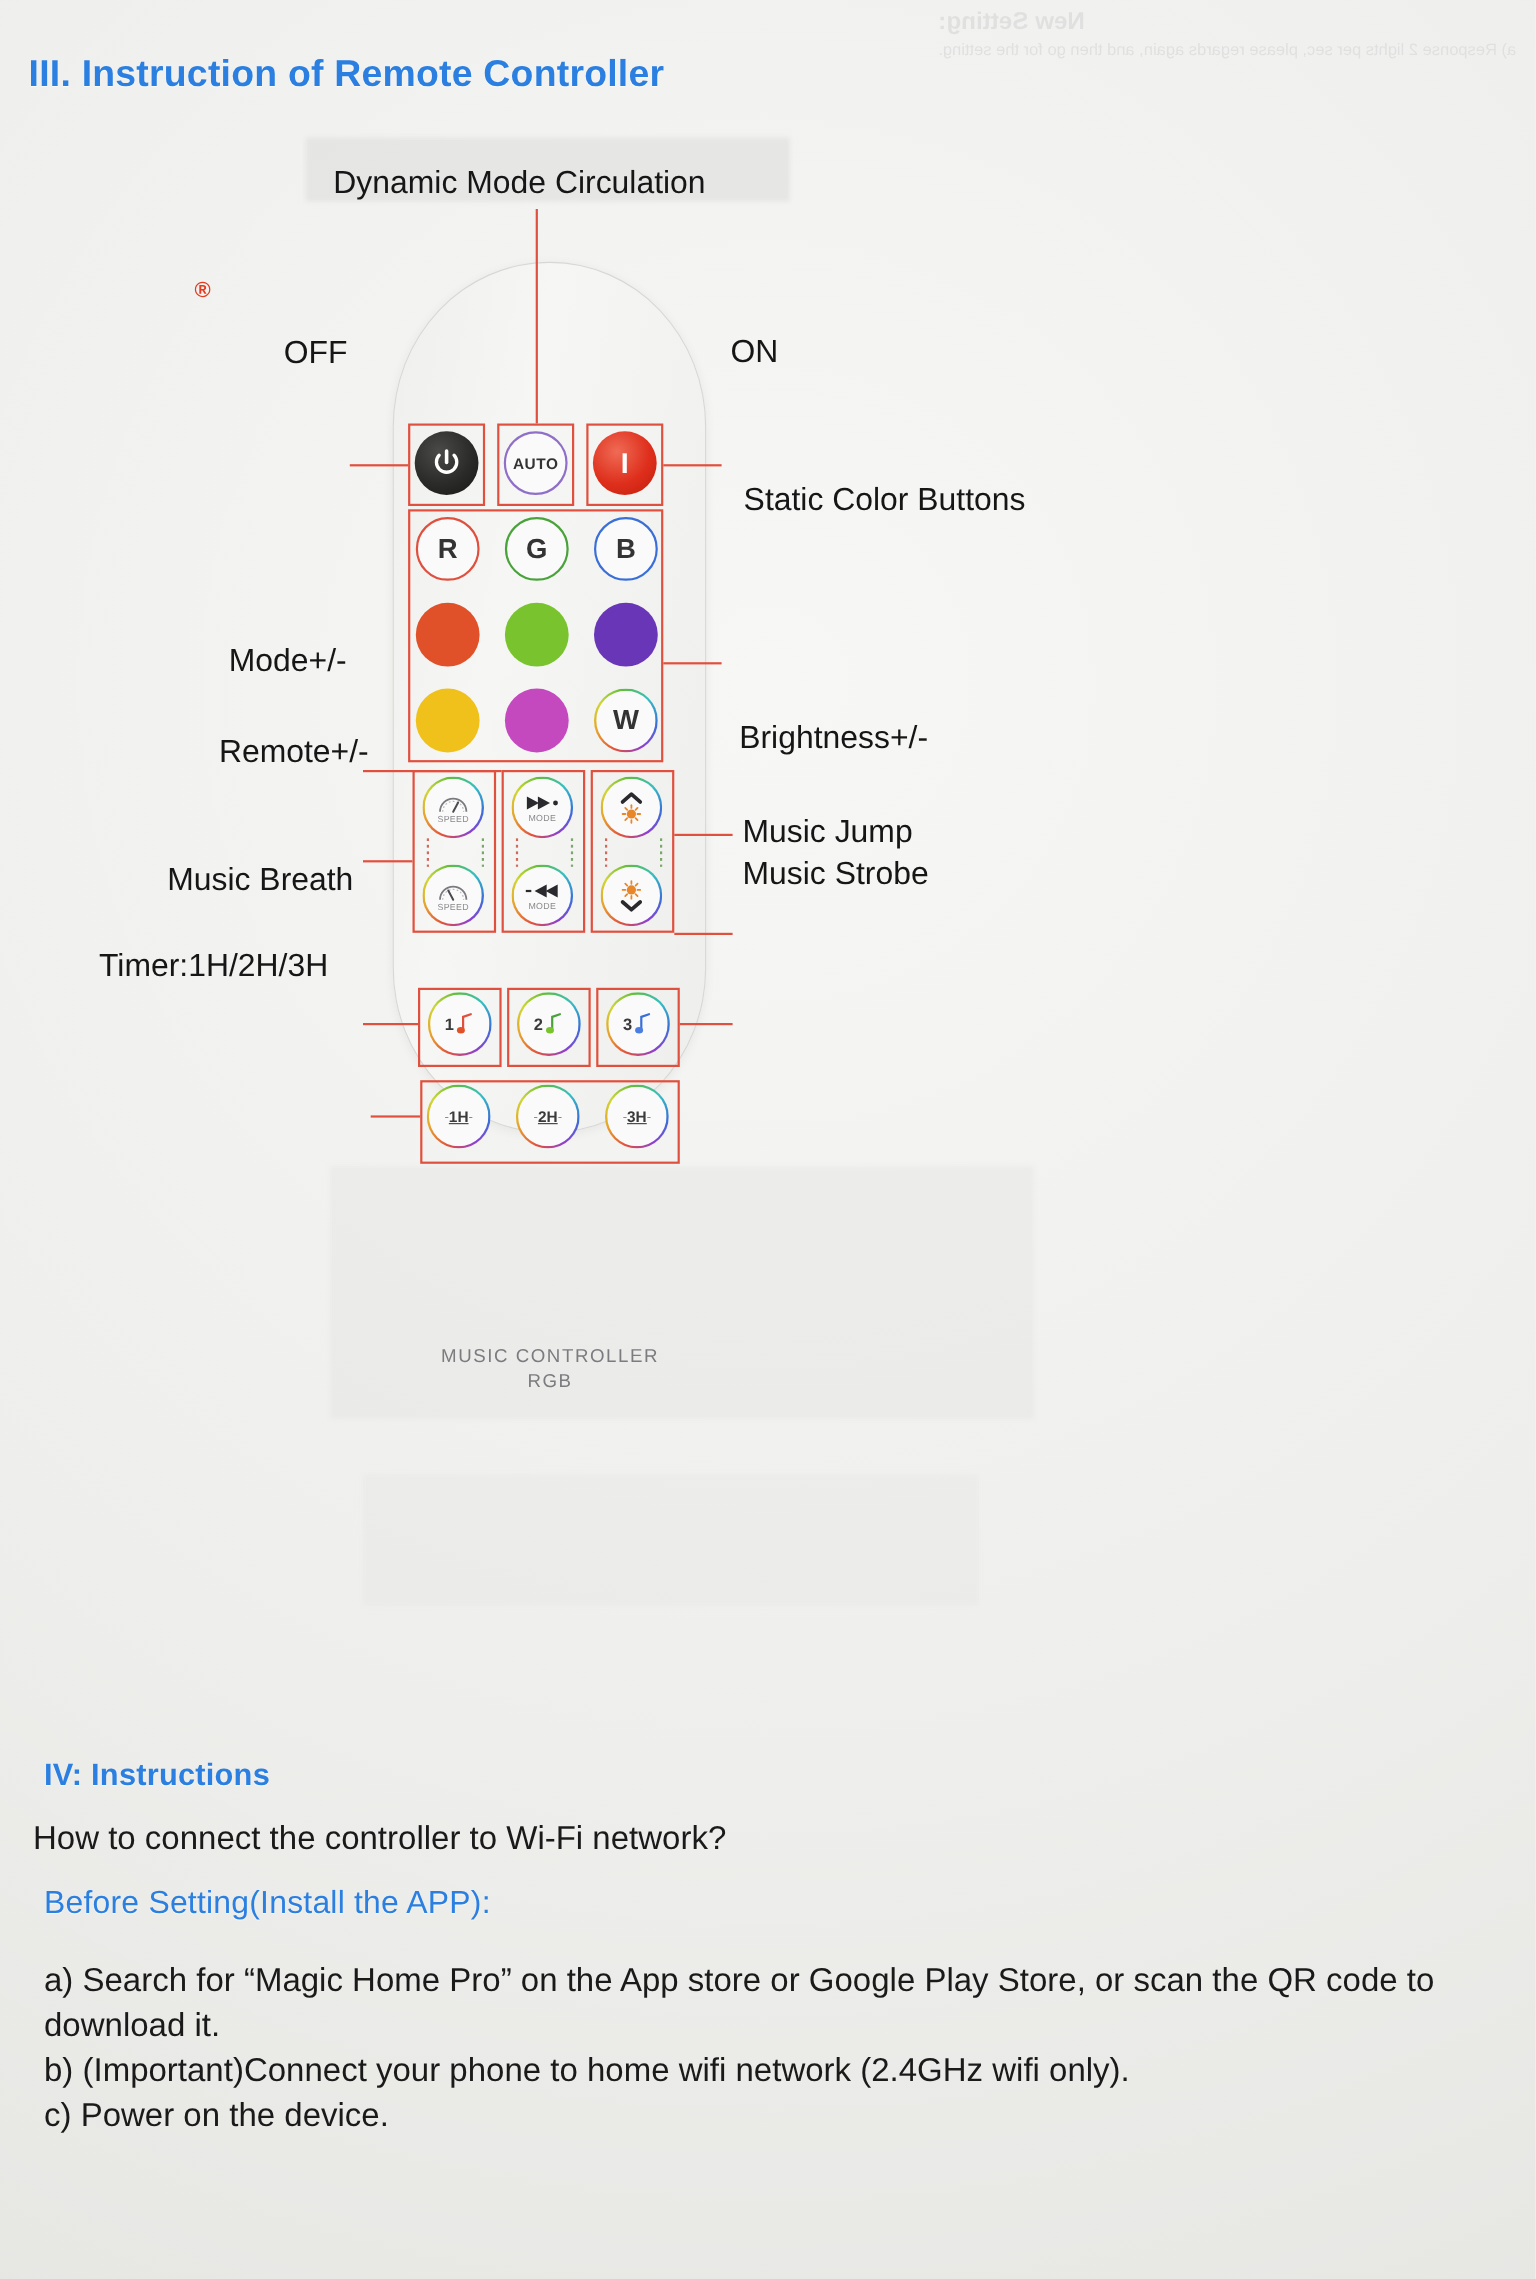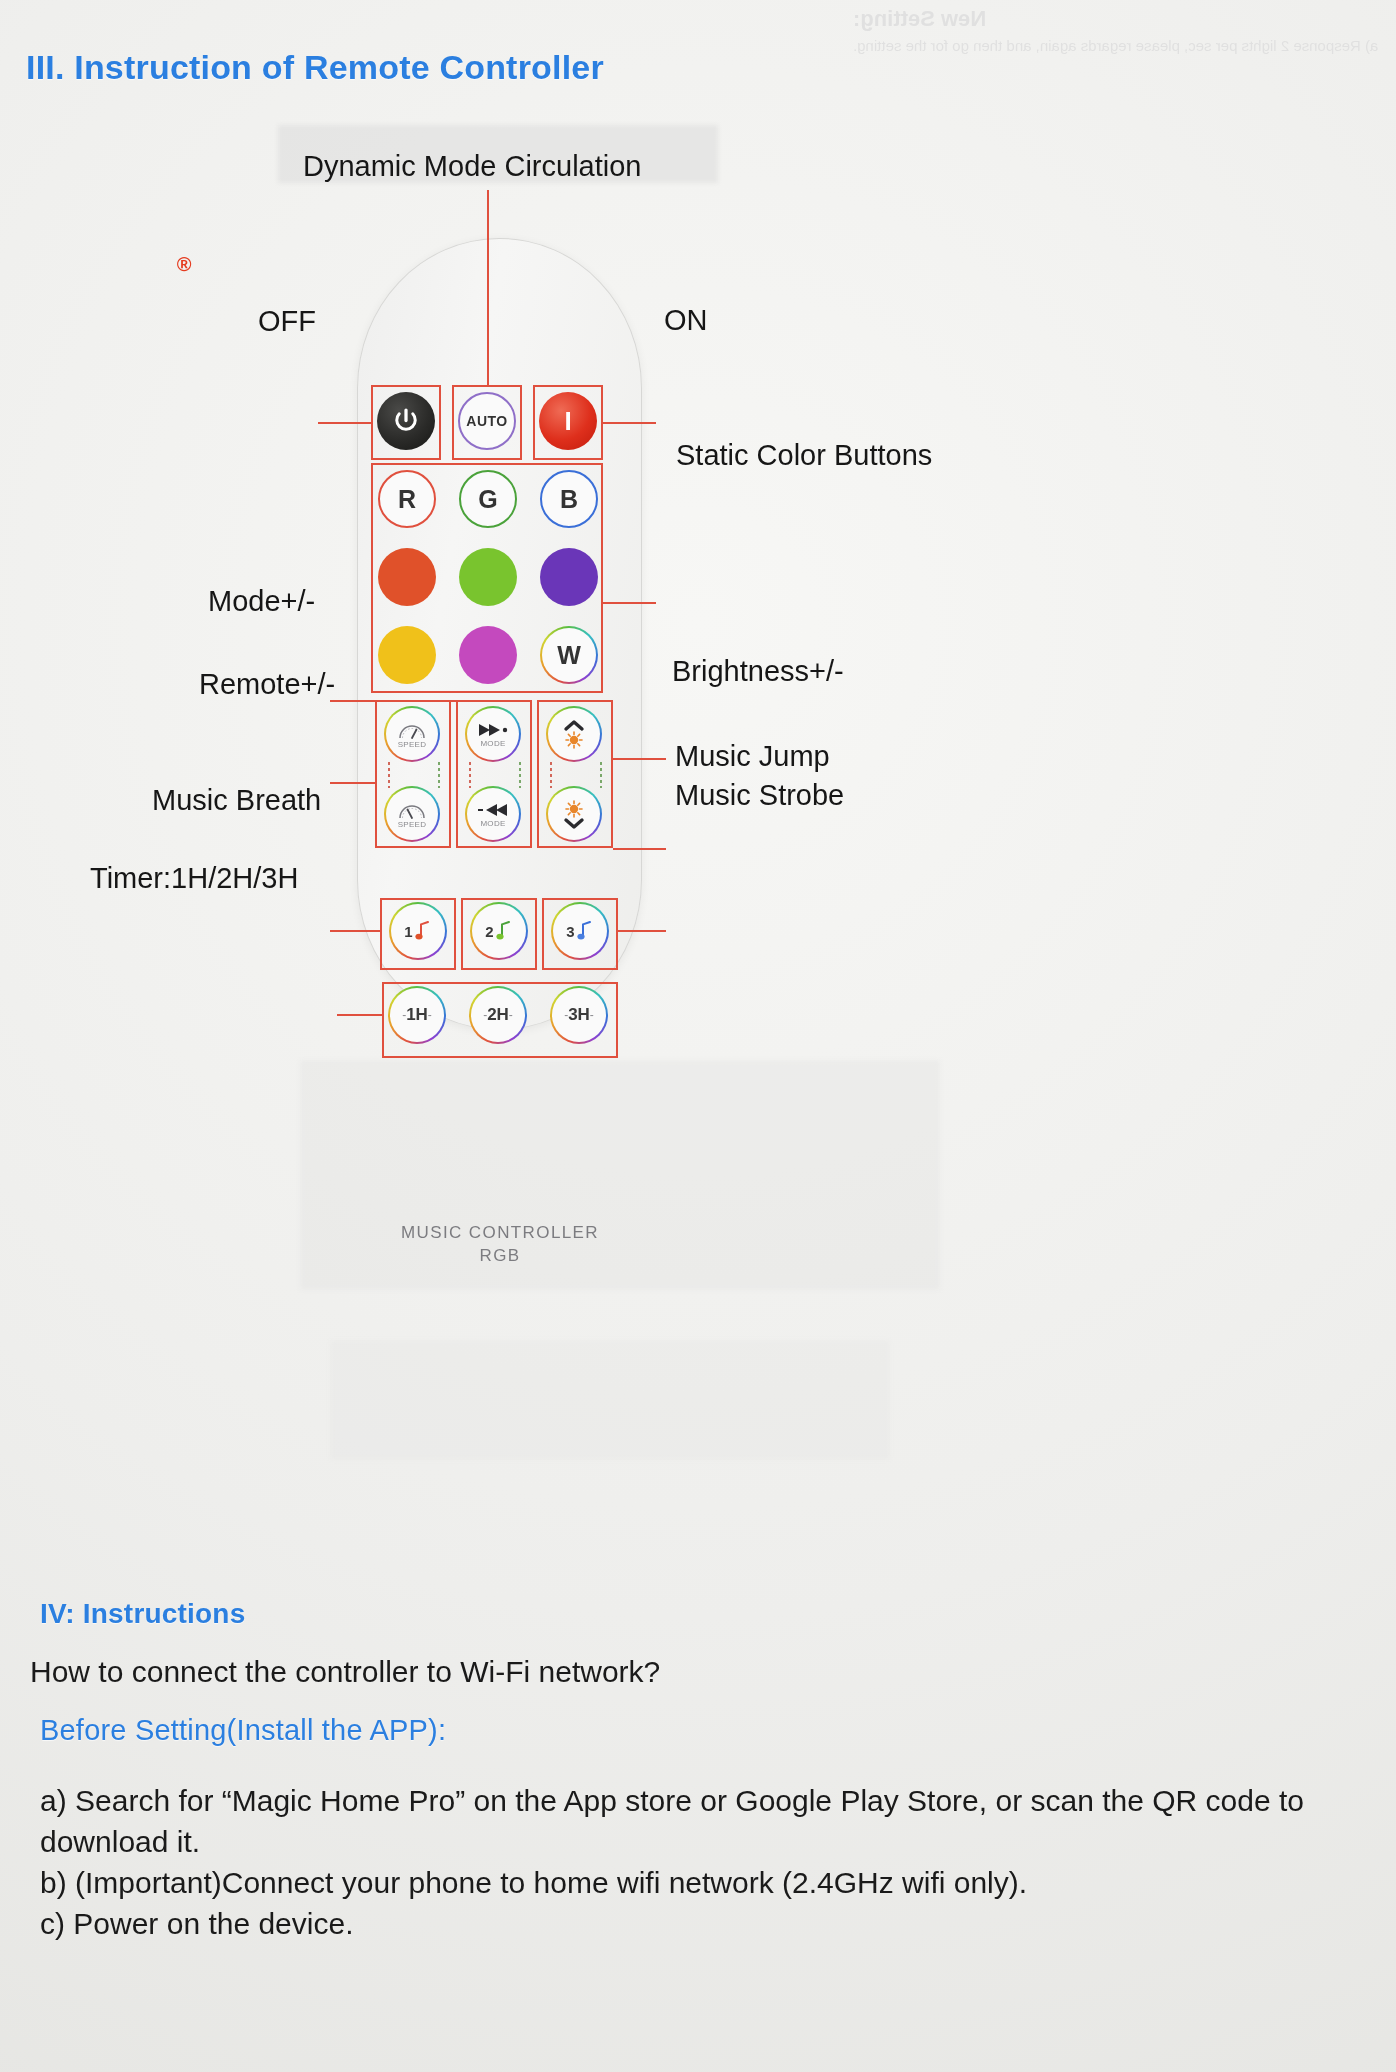--- a/index.html
+++ b/index.html
@@ -105,21 +105,21 @@
     background:#fafafa;border:2px solid transparent;
     background-image:linear-gradient(#fafafa,#fafafa),
       conic-gradient(from 200deg,#e0503e,#e8a32c,#cfd631,#5dbd3c,#35bfc2,#3a6fd8,#8f3fd0,#e0503e);
     background-origin:border-box;background-clip:content-box,border-box;
   }
   .swatch{border:none;}
 
   
   .mini{font-size:8px;color:#8a8a8e;letter-spacing:.3px;}
   .num{font-size:15px;font-weight:bold;color:#3a3a3a;}
-  .tmr{font-size:17px;font-weight:bold;color:#3a3a3a;}
+  .tmr{font-size:14px;font-weight:bold;color:#3a3a3a;text-decoration:underline;}
   .dash{font-size:12px;color:#8a8a8e;}
 
   
   .dots{position:absolute;z-index:7;width:2px;
         background-image:linear-gradient(#d2675a 50%,transparent 0);
         background-size:2px 6px;}
   .dots.g{background-image:linear-gradient(#7aa86a 50%,transparent 0);}
 
   
   .callout{position:absolute;z-index:9;font-size:29px;color:#161616;white-space:nowrap;}

